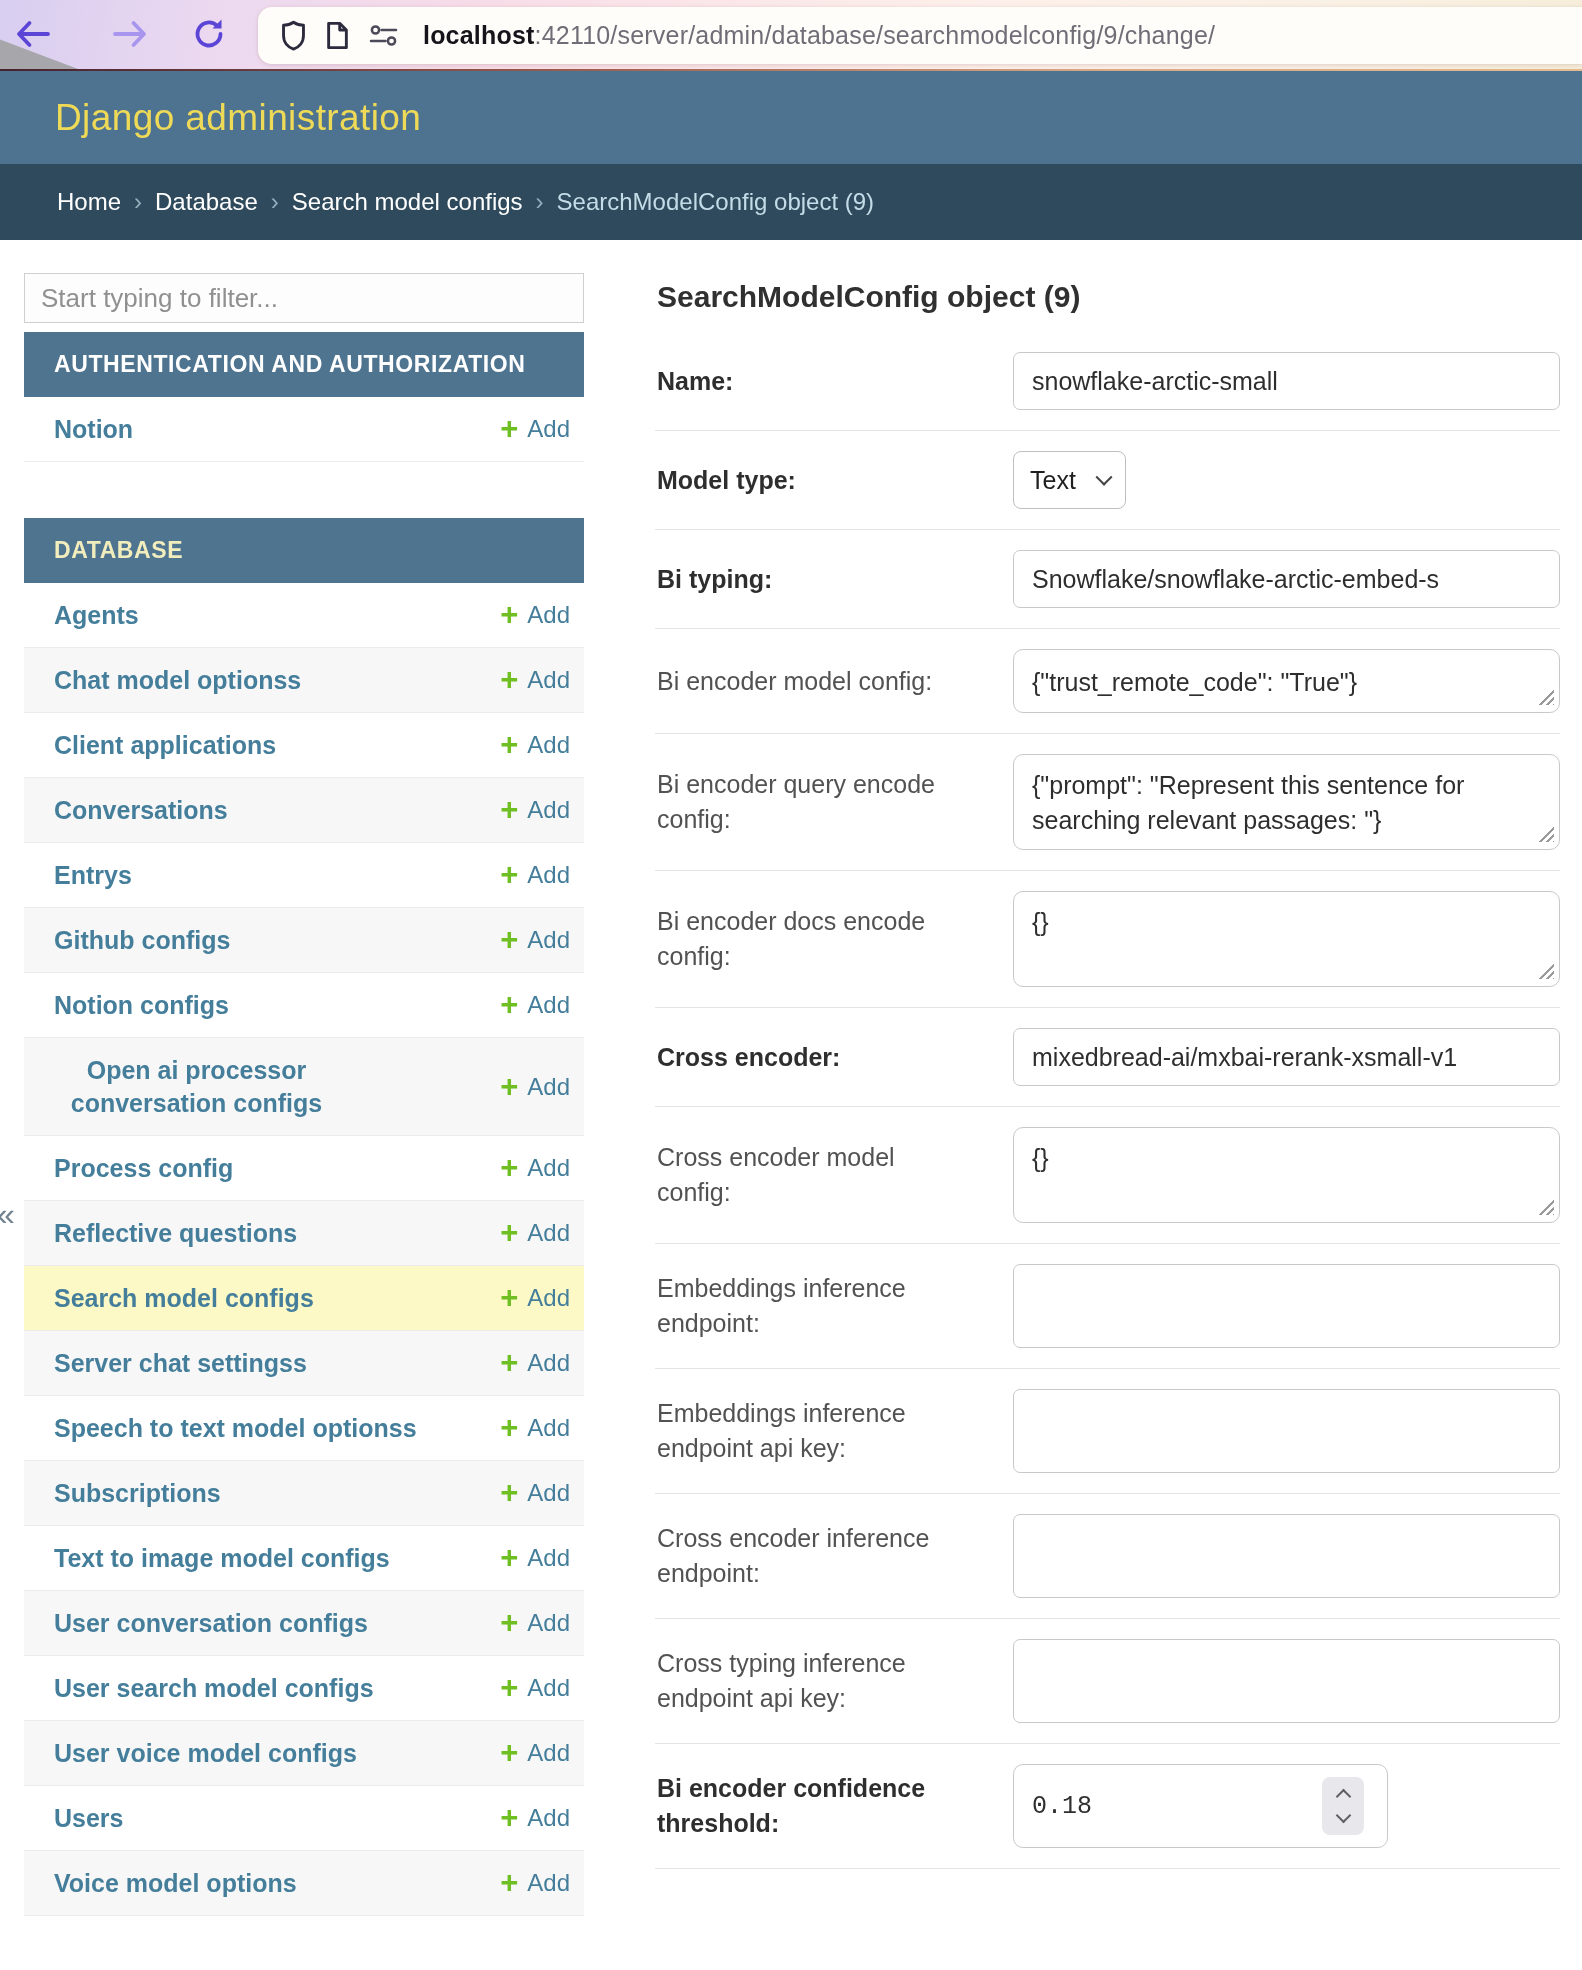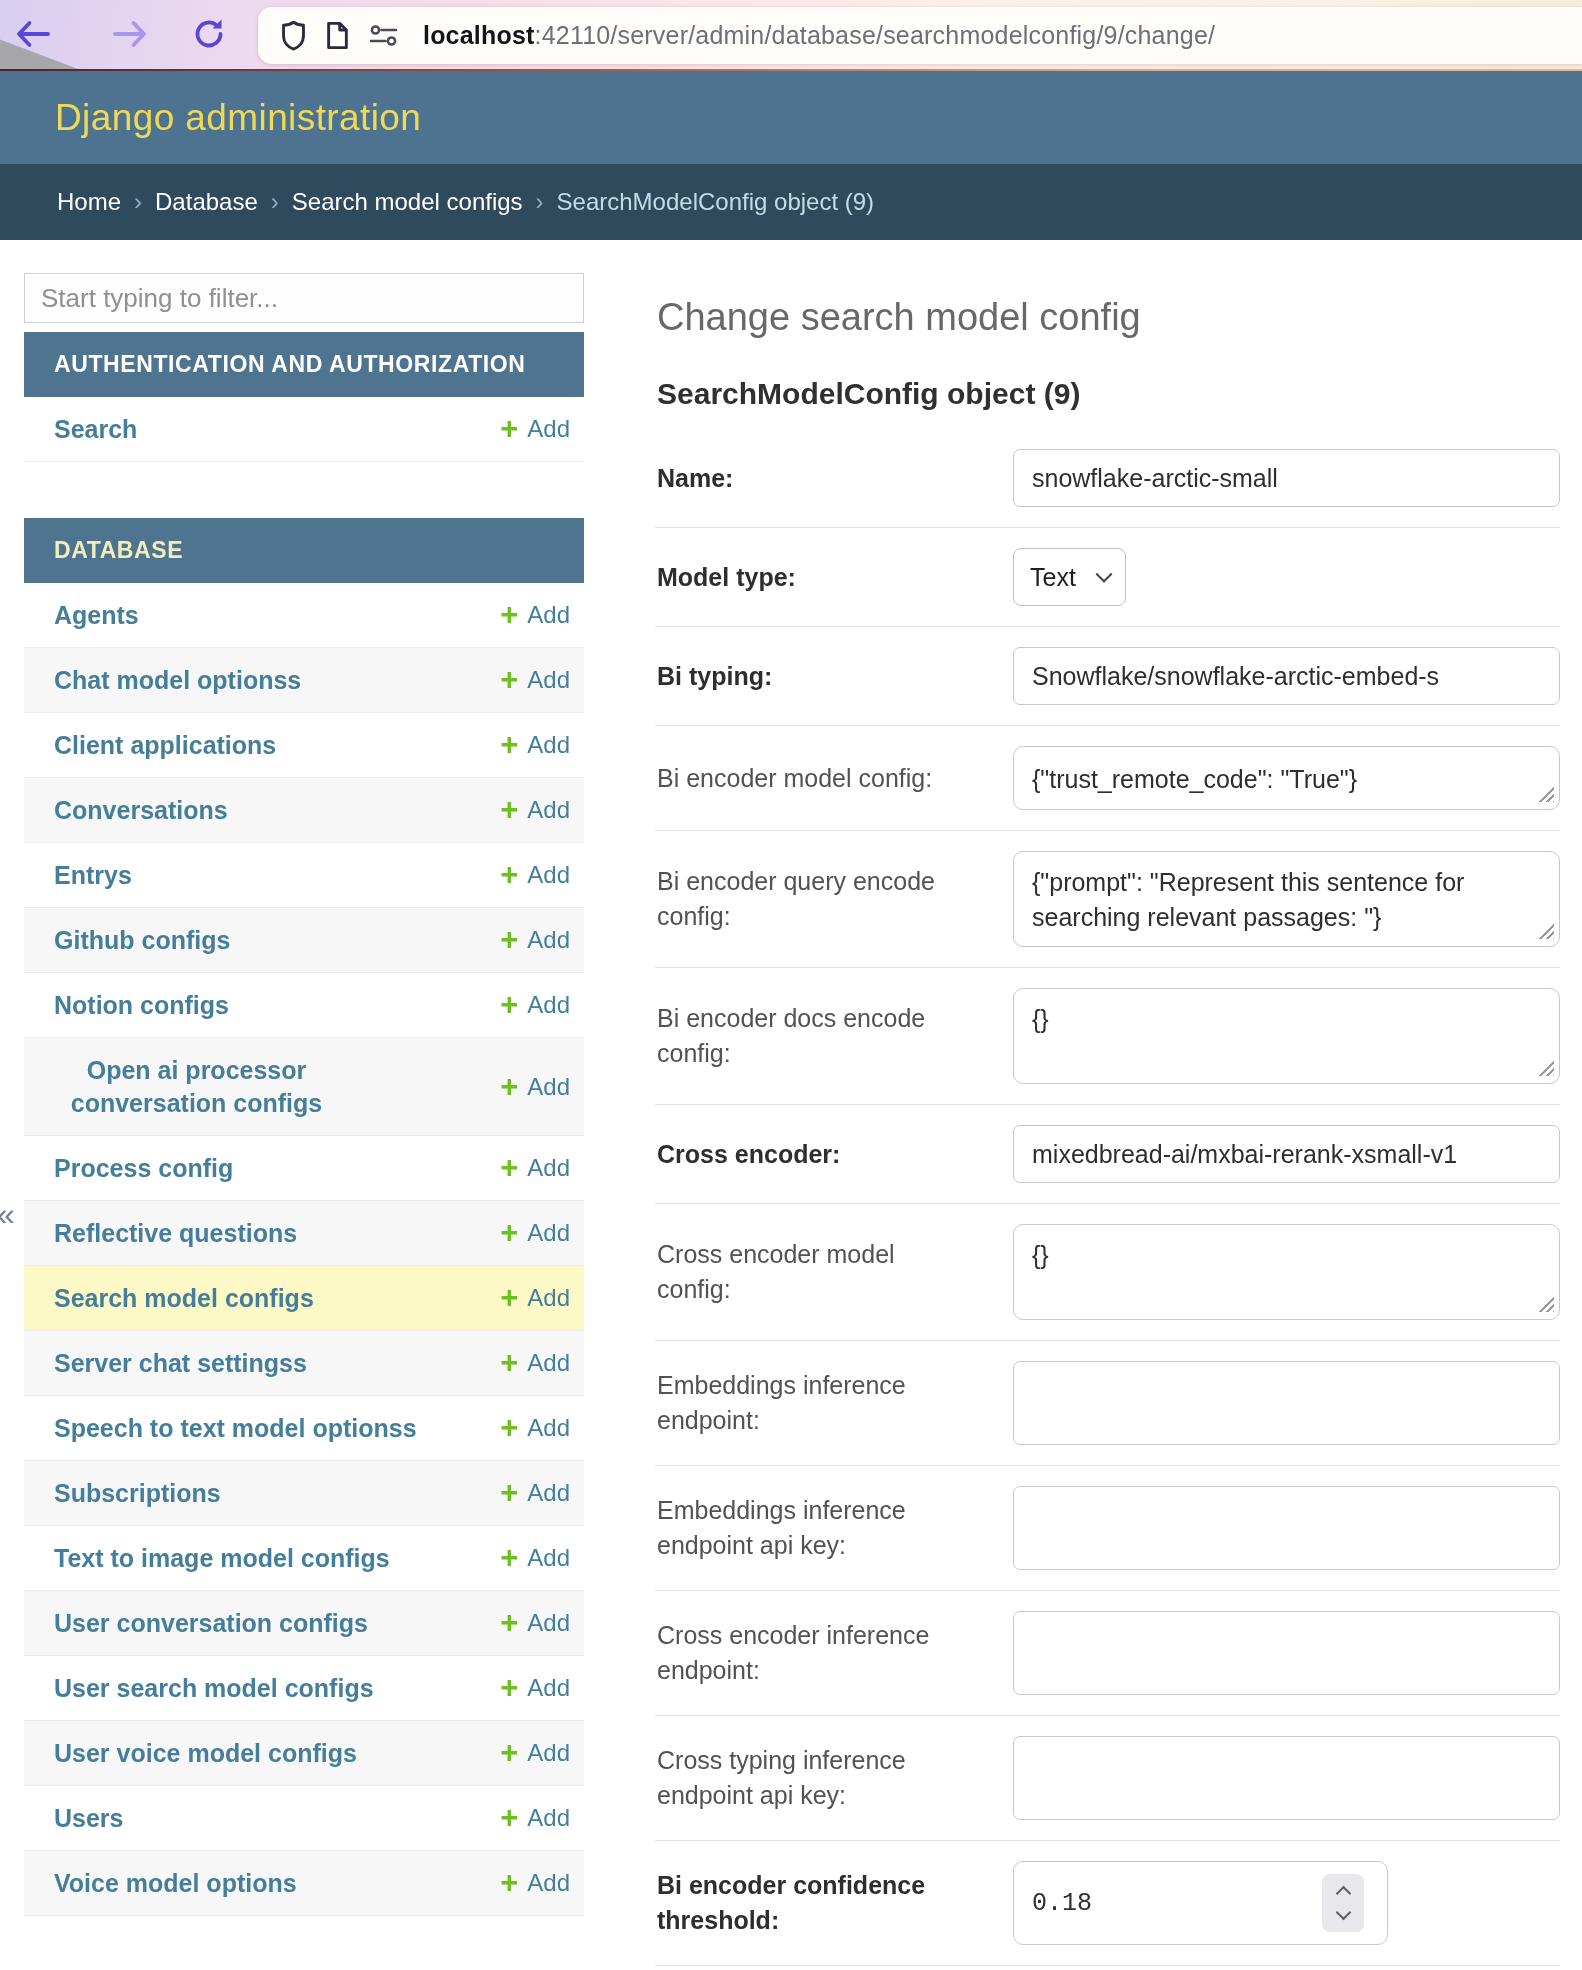--- a/index.html
+++ b/index.html
@@ -208,21 +208,21 @@
 
 <span class="collapse-glyph">«</span>
 
 <aside class="sidebar">
   <input class="filter" placeholder="Start typing to filter..." style="">
   <div id="sidebar-sections">
   <div class="module">
     <div class="caption">AUTHENTICATION AND AUTHORIZATION</div>
     <div class="rows">
   <div class="srow">
-    <a class="mlink">Search</a>
+    <a class="mlink">Notion</a>
     <a class="addlink">
               <span class="plus">+</span>
               <span class="addtxt">Add</span>
             </a>
   </div>
 <div class="spacer-row"></div>
         </div>
   </div>
 
   <div class="module">
@@ -388,21 +388,20 @@
             </a>
   </div>
 </div>
   </div>
 </div>
   <div class="end-gap"></div>
   <div class="sidebar-endbar"></div>
 </aside>
 
 <main class="content">
-  <h1>Change search model config</h1>
   <h2>SearchModelConfig object (9)</h2>
   <div id="form-rows">
       <div class="form-row">
         <div class="flabel req">Name:</div>
         <div class="fcontrol">
           <input class="txt" value="snowflake-arctic-small" style="">
         </div>
       </div>
       <div class="form-row">
         <div class="flabel req">Model type:</div>

